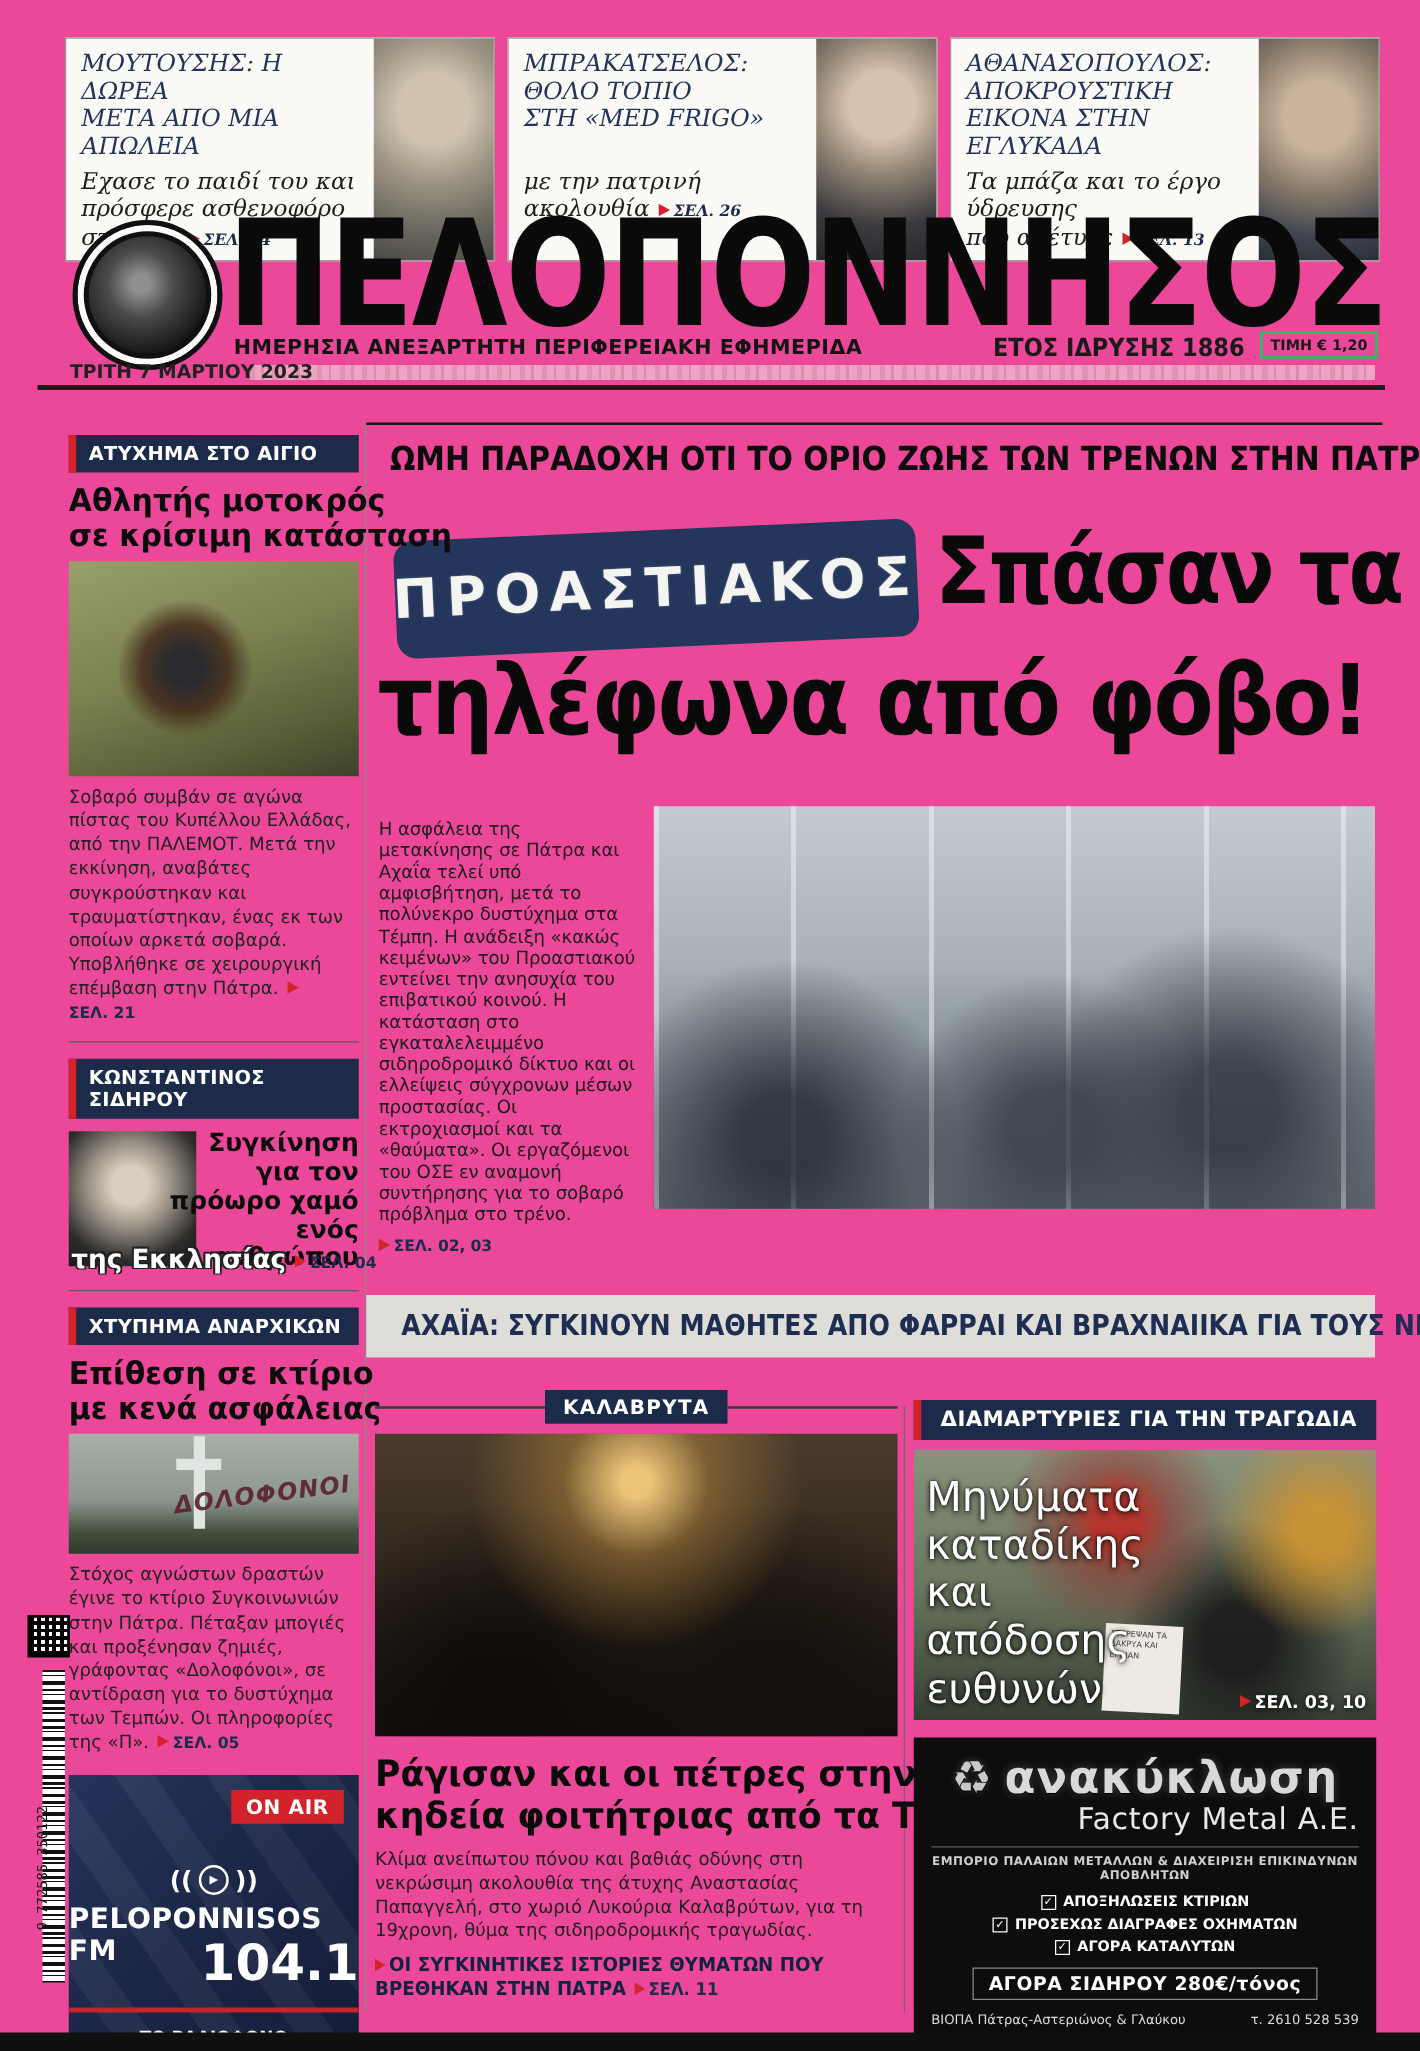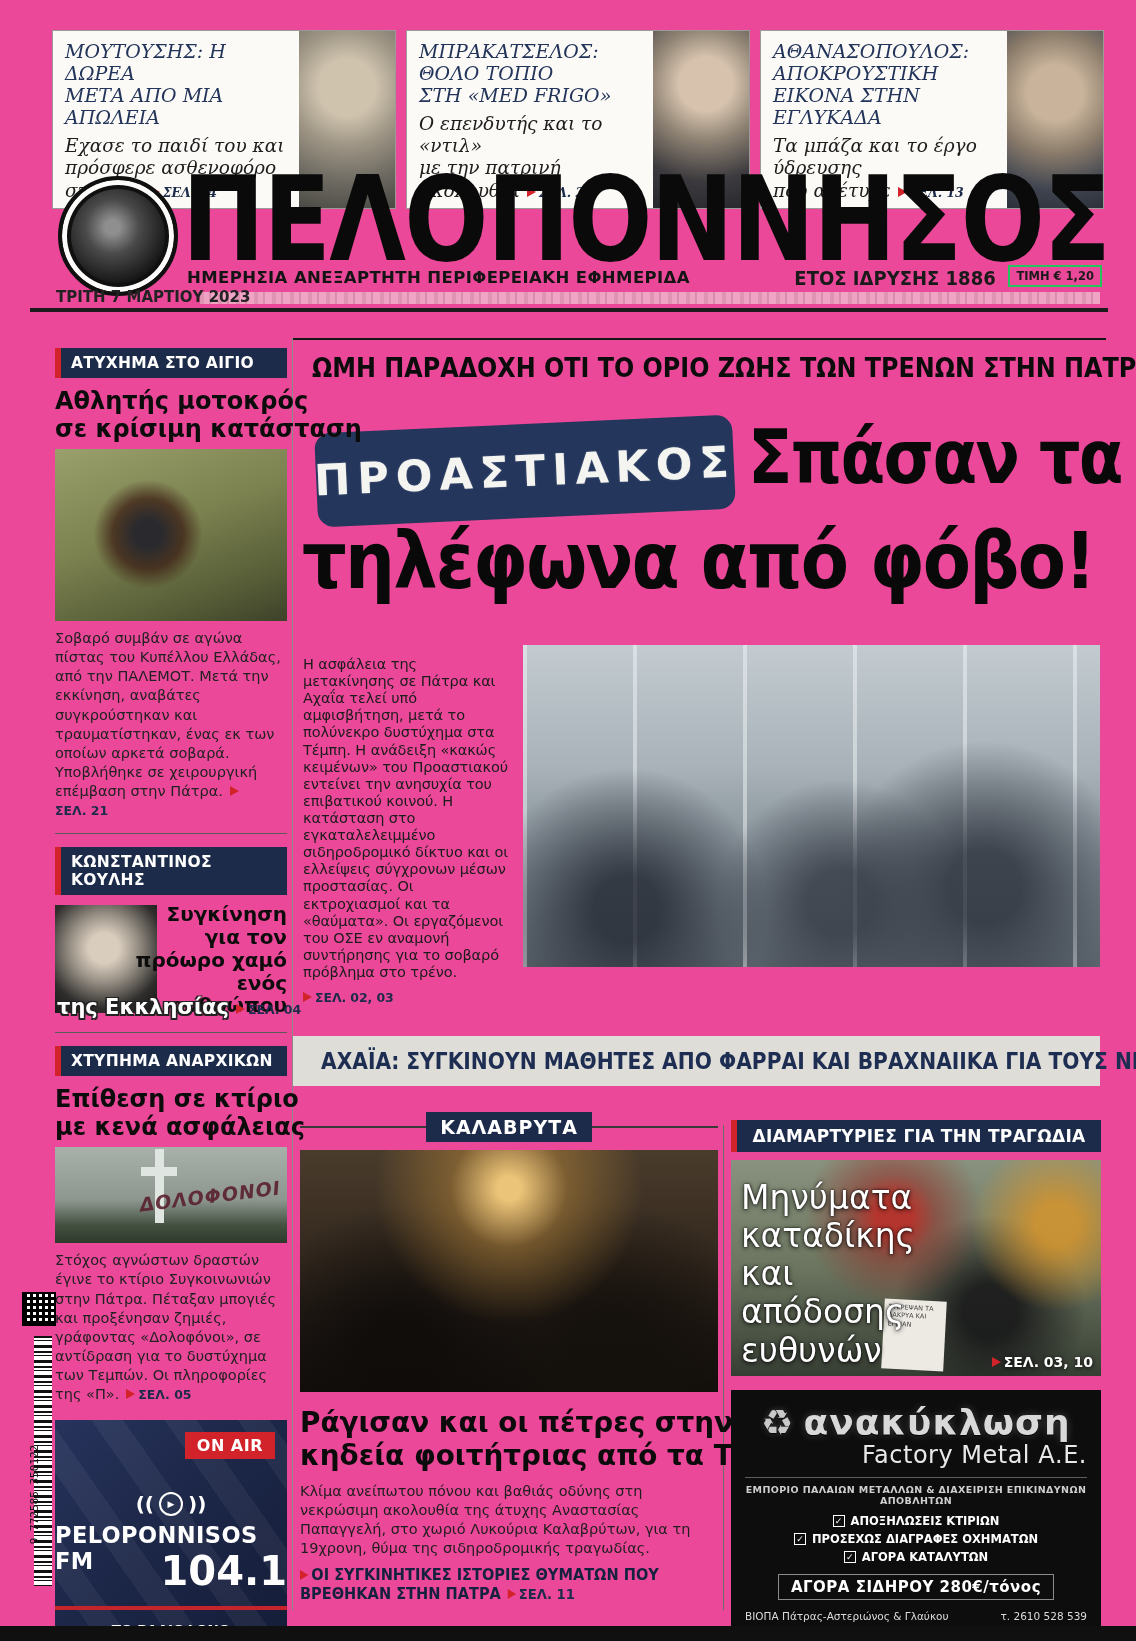--- a/index.html
+++ b/index.html
@@ -109,21 +109,21 @@
           linear-gradient(180deg,#c3cbd0 0%,#a8b2b8 38%,#7e8890 70%,#5d666e 100%);}
   
   .banner{position:absolute;left:293px;top:1036px;width:807px;height:50px;background:#deddd8;
         display:flex;align-items:center;padding-left:28px;box-sizing:border-box;}
   .banner-text{font-size:23px;font-weight:800;color:#1e2d52;white-space:nowrap;
         transform:scaleX(.88);transform-origin:left;}
   
   .kal-col{position:absolute;left:300px;top:1112px;width:418px;}
   .sec-head{display:flex;align-items:center;}
   .sec-head::before,.sec-head::after{content:"";flex:1;border-top:2px solid #3a3a38;}
-  .sec-box{background:#1c2b4a;color:#fff;font-weight:800;font-size:19px;padding:4px 14px;letter-spacing:1px;}
+  .sec-box{background:#1c2b4a;color:#fff;font-weight:800;font-size:16px;padding:4px 14px;letter-spacing:1px;}
   .ph-funeral{margin-top:8px;height:242px;background:
         radial-gradient(circle at 50% 16%,rgba(255,212,130,.9) 4%,rgba(190,140,60,.45) 20%,transparent 46%),
         radial-gradient(circle at 24% 85%,rgba(15,12,10,.9) 10%,transparent 40%),
         radial-gradient(circle at 75% 88%,rgba(20,16,12,.9) 12%,transparent 42%),
         linear-gradient(180deg,#4a3c2c 0%,#33281e 45%,#1c1612 80%,#120e0b 100%);}
   .kal-headline{margin-top:14px;font-size:29px;font-weight:800;line-height:1.14;color:#0b0b0b;
         transform:scaleX(.96);transform-origin:left;white-space:nowrap;}
   .kal-body{margin-top:10px;font-size:14.5px;line-height:1.32;color:#1f1f1f;}
   .kal-related{margin-top:7px;font-size:15.5px;font-weight:800;color:#14213f;line-height:1.25;
         transform:scaleX(.94);transform-origin:left;}
@@ -181,21 +181,21 @@
       </div>
       <div class="teaser-photo photo ph-man1"></div>
     </div>
     <div class="teaser">
       <div class="teaser-text">
         <div class="t-kicker">
           <span>ΜΠΡΑΚΑΤΣΕΛΟΣ: ΘΟΛΟ ΤΟΠΙΟ</span><br>
           <span>ΣΤΗ «MED FRIGO»</span>
         </div>
         <div class="t-sub">
-          <span>Ο επενδυτής και το «ντιλ»</span><br>
+          <br>
           <span>με την πατρινή ακολουθία</span><span class="arrow"></span><span class="pref-num">ΣΕΛ. 26</span>
         </div>
       </div>
       <div class="teaser-photo photo ph-man2"></div>
     </div>
     <div class="teaser">
       <div class="teaser-text">
         <div class="t-kicker">
           <span>ΑΘΑΝΑΣΟΠΟΥΛΟΣ: ΑΠΟΚΡΟΥΣΤΙΚΗ</span><br>
           <span>ΕΙΚΟΝΑ ΣΤΗΝ ΕΓΛΥΚΑΔΑ</span>
@@ -240,21 +240,21 @@
     <div class="lc-headline">
       <span>Αθλητής μοτοκρός</span><br>
       <span>σε κρίσιμη κατάσταση</span>
     </div>
     <div class="ph-moto photo"></div>
     <div class="lc-body">
       <span>Σοβαρό συμβάν σε αγώνα πίστας του Κυπέλλου Ελλάδας, από την ΠΑΛΕΜΟΤ. Μετά την εκκίνηση, αναβάτες συγκρούστηκαν και τραυματίστηκαν, ένας εκ των οποίων αρκετά σοβαρά. Υποβλήθηκε σε χειρουργική επέμβαση στην Πάτρα.</span><span class="arrow"></span><span class="pref-num">ΣΕΛ. 21</span>
     </div>
     <hr class="lc-hr">
 
-    <div class="tag">ΚΩΝΣΤΑΝΤΙΝΟΣ ΚΟΥΛΗΣ</div>
+    <div class="tag">ΚΩΝΣΤΑΝΤΙΝΟΣ ΣΙΔΗΡΟΥ</div>
     <div class="storyB">
       <div class="ph-priest photo"></div>
       <div class="b-headline">Συγκίνηση για τον πρόωρο χαμό ενός ανθρώπου</div>
       <div class="b-tail">
         <span>της Εκκλησίας</span><span class="arrow"></span><span class="pref-num" style="text-shadow:none;">ΣΕΛ. 04</span>
       </div>
     </div>
     <hr class="lc-hr">
 
     <div class="tag">ΧΤΥΠΗΜΑ ΑΝΑΡΧΙΚΩΝ</div>

